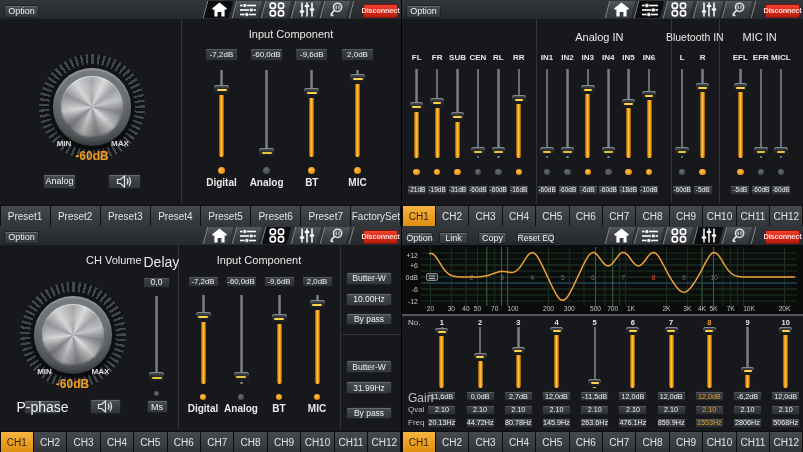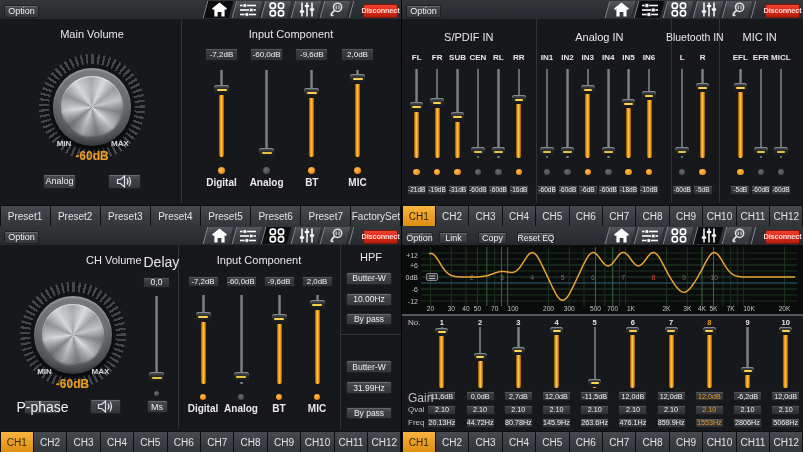--- a/index.html
+++ b/index.html
@@ -74,21 +74,20 @@
             <circle cx="10.6" cy="5.3" r="4.1" stroke-width="1.5"></circle>
             <line x1="9.2" y1="3.4" x2="9.2" y2="7.2" stroke-width="1.1"></line>
             <line x1="12" y1="3.4" x2="12" y2="7.2" stroke-width="1.1"></line>
             <path d="M7.6 8.3 Q5.5 10.2 4.6 11.6 Q3.8 12.9 4.6 13.4 Q5.4 13.9 6.2 12.8" stroke-width="1.7"></path>
           </g>
         </svg>
       </div>
 <div style="position:absolute;left:351.0px;top:1px;width:1px;height:17px;background:#83878c;transform:skewX(-15deg)"></div>
 <div class="disc">Disconnect</div>
 <div style="position:absolute;left:181px;top:19px;width:1px;height:184px;background:#303438"></div>
-<div style="position:absolute;left:22px;top:28px;width:140px;text-align:center;font-size:11px;color:#e8e8e8">Main Volume</div>
 <div style="position:absolute;left:39.0px;top:54.0px;width:106px;height:106px;border-radius:50%;background:repeating-conic-gradient(#43474e 0deg 2.6deg,#121416 2.6deg 6.3deg);"></div>
 <div style="position:absolute;left:49.0px;top:64.0px;width:86px;height:86px;border-radius:50%;background:#131517"></div>
 <div style="position:absolute;left:53.0px;top:68.0px;width:78px;height:78px;border-radius:50%;background:radial-gradient(circle at 50% 28%,#808386 0%,#6d7073 50%,#505356 72%,#222528 88%,#0b0d0f 97%);box-shadow:inset 0 2px 2px rgba(255,255,255,0.25), 0 4px 7px rgba(0,0,0,0.65)"></div>
 <div style="position:absolute;left:61.0px;top:76.0px;width:62px;height:62px;border-radius:50%;background:conic-gradient(from 0deg,#8e9194,#cfd1d3 25deg,#909295 50deg,#bfc1c3 75deg,#848689 100deg,#dadcde 135deg,#8c8e91 170deg,#c9cbcd 200deg,#7f8184 230deg,#d4d6d8 262deg,#888a8d 295deg,#cbcdcf 325deg,#8e9194 360deg);"></div>
 <div style="position:absolute;left:61.0px;top:76.0px;width:62px;height:62px;border-radius:50%;background:radial-gradient(circle at 50% 22%,rgba(255,255,255,0.30),rgba(255,255,255,0.02) 48%,rgba(0,0,0,0.35) 100%);box-shadow:inset 0 1px 1px rgba(255,255,255,0.6), inset 0 -1px 2px rgba(0,0,0,0.4)"></div>
 <div style="position:absolute;left:49px;top:139px;width:30px;text-align:center;font-size:8px;font-weight:bold;color:#d8d8d8">MIN</div>
 <div style="position:absolute;left:104px;top:139px;width:32px;text-align:center;font-size:8px;font-weight:bold;color:#d8d8d8">MAX</div>
 <div style="position:absolute;left:52px;top:148.5px;width:80px;text-align:center;font-size:12px;font-weight:bold;color:#f09d1d">-60dB</div>
 <div class="gbtn" style="left:43px;top:174px;width:33px;height:14.5px;font-size:9px">Analog</div>
 <div class="gbtn" style="left:108px;top:174px;width:33px;height:14.5px">
@@ -199,21 +198,20 @@
             <line x1="12" y1="3.4" x2="12" y2="7.2" stroke-width="1.1"></line>
             <path d="M7.6 8.3 Q5.5 10.2 4.6 11.6 Q3.8 12.9 4.6 13.4 Q5.4 13.9 6.2 12.8" stroke-width="1.7"></path>
           </g>
         </svg>
       </div>
 <div style="position:absolute;left:351.0px;top:1px;width:1px;height:17px;background:#83878c;transform:skewX(-15deg)"></div>
 <div class="disc">Disconnect</div>
 <div style="position:absolute;left:133.5px;top:19px;width:1px;height:184px;background:#303438"></div>
 <div style="position:absolute;left:268.6px;top:19px;width:1px;height:184px;background:#303438"></div>
 <div style="position:absolute;left:317px;top:19px;width:1px;height:184px;background:#303438"></div>
-<div style="position:absolute;left:-3.200000000000003px;top:30.5px;width:140px;text-align:center;font-size:11px;color:#e8e8e8">S/PDIF IN</div>
 <div style="position:absolute;left:222.8px;top:30.5px;width:140px;text-align:center;font-size:10.5px;color:#e8e8e8">Bluetooth IN</div>
 <div style="position:absolute;left:127.4px;top:30.5px;width:140px;text-align:center;font-size:11px;color:#e8e8e8">Analog IN</div>
 <div style="position:absolute;left:287.7px;top:30.5px;width:140px;text-align:center;font-size:11px;color:#e8e8e8">MIC IN</div>
 <div class="slab" style="left:0.6999999999999993px;top:53px;width:28px;font-size:8px;font-weight:bold">FL</div>
 <div style="position:absolute;left:13.4px;top:69px;width:2.5px;height:38.0px;background:linear-gradient(90deg,#46494d,#82868a 45%,#55585c)"></div>
 <div style="position:absolute;left:12.2px;top:107.0px;width:5px;height:51.0px;border-radius:0 0 2px 2px;background:linear-gradient(90deg,#7e4c04,#f09d15 30%,#ffc14e 50%,#ea9810 72%,#7e4c04)"></div>
 <div style="position:absolute;left:7.9px;top:102.2px;width:13.5px;height:9.5px;border-radius:2.5px;background:linear-gradient(180deg,#585c61,#26292d 40%,#141619);box-shadow:inset 0 1px 0 #85898e"></div>
 <div style="position:absolute;left:10.4px;top:106.0px;width:8.5px;height:2px;border-radius:1px;background:#ffd24a"></div>
 <div style="position:absolute;left:11.4px;top:168.8px;width:6.5px;height:6.5px;border-radius:50%;background:radial-gradient(circle at 40% 35%,#ffc256,#ee9317 60%,#a36205)"></div>
 <div style="position:absolute;left:4.7px;top:184.5px;width:20px;height:10px;background:linear-gradient(180deg,#3d4146,#2e3236);border:1px solid #191b1d;box-shadow:inset 0 1px 0 #53575c;border-radius:1px;box-sizing:border-box;color:#f2f2f2;font-size:6.5px;display:flex;align-items:center;justify-content:center">-21dB</div>
@@ -458,21 +456,20 @@
 <div style="position:absolute;left:274.0px;top:92.0px;width:10px;height:2px;border-radius:1px;background:#ffd24a"></div>
 <div style="position:absolute;left:275.8px;top:167.8px;width:6.5px;height:6.5px;border-radius:50%;background:radial-gradient(circle at 40% 35%,#ffc256,#ee9317 60%,#a36205)"></div>
 <div class="slab" style="left:251px;top:177px;width:56px;font-weight:bold">BT</div>
 <div style="position:absolute;left:301.5px;top:50.0px;width:31px;height:11px;background:linear-gradient(180deg,#3d4146,#2e3236);border:1px solid #191b1d;box-shadow:inset 0 1px 0 #53575c;border-radius:1px;box-sizing:border-box;color:#f2f2f2;font-size:7.8px;display:flex;align-items:center;justify-content:center">2,0dB</div>
 <div style="position:absolute;left:315.5px;top:69px;width:3px;height:10.0px;background:linear-gradient(90deg,#46494d,#82868a 45%,#55585c)"></div>
 <div style="position:absolute;left:314.5px;top:79.0px;width:5px;height:79.0px;border-radius:0 0 2px 2px;background:linear-gradient(90deg,#7e4c04,#f09d15 30%,#ffc14e 50%,#ea9810 72%,#7e4c04)"></div>
 <div style="position:absolute;left:309.5px;top:73.8px;width:15px;height:10.5px;border-radius:2.5px;background:linear-gradient(180deg,#585c61,#26292d 40%,#141619);box-shadow:inset 0 1px 0 #85898e"></div>
 <div style="position:absolute;left:312.0px;top:78.0px;width:10px;height:2px;border-radius:1px;background:#ffd24a"></div>
 <div style="position:absolute;left:313.8px;top:167.8px;width:6.5px;height:6.5px;border-radius:50%;background:radial-gradient(circle at 40% 35%,#ffc256,#ee9317 60%,#a36205)"></div>
 <div class="slab" style="left:289px;top:177px;width:56px;font-weight:bold">MIC</div>
-<div style="position:absolute;left:301px;top:25px;width:140px;text-align:center;font-size:11px;color:#e8e8e8">HPF</div>
 <div class="gbtn" style="left:346px;top:45.5px;width:46px;height:13px;font-size:8.5px">Butter-W</div>
 <div class="gbtn" style="left:346px;top:66.5px;width:46px;height:13px;font-size:8.5px">10.00Hz</div>
 <div class="gbtn" style="left:346px;top:86.5px;width:46px;height:12px;font-size:8.5px">By pass</div>
 <div style="position:absolute;left:341px;top:107.5px;width:60px;height:1px;background:#303438"></div>
 <div class="gbtn" style="left:346px;top:134px;width:46px;height:13px;font-size:8.5px">Butter-W</div>
 <div class="gbtn" style="left:346px;top:155px;width:46px;height:13px;font-size:8.5px">31.99Hz</div>
 <div class="gbtn" style="left:346px;top:180.5px;width:46px;height:12px;font-size:8.5px">By pass</div>
 <div style="position:absolute;left:0;top:205px;width:401px;height:21px;background:#0c0e10">
 <div style="position:absolute;left:0.50px;top:1px;width:32.42px;height:20px;background:linear-gradient(180deg,#f7b542,#eda226 45%,#dd8f12);color:#33270b;display:flex;align-items:center;justify-content:center;font-size:10px;">CH1</div>
 <div style="position:absolute;left:33.92px;top:1px;width:32.42px;height:20px;background:linear-gradient(180deg,#464a4f,#3a3e43 55%,#323539);color:#e3e3e3;display:flex;align-items:center;justify-content:center;font-size:10px;">CH2</div>

